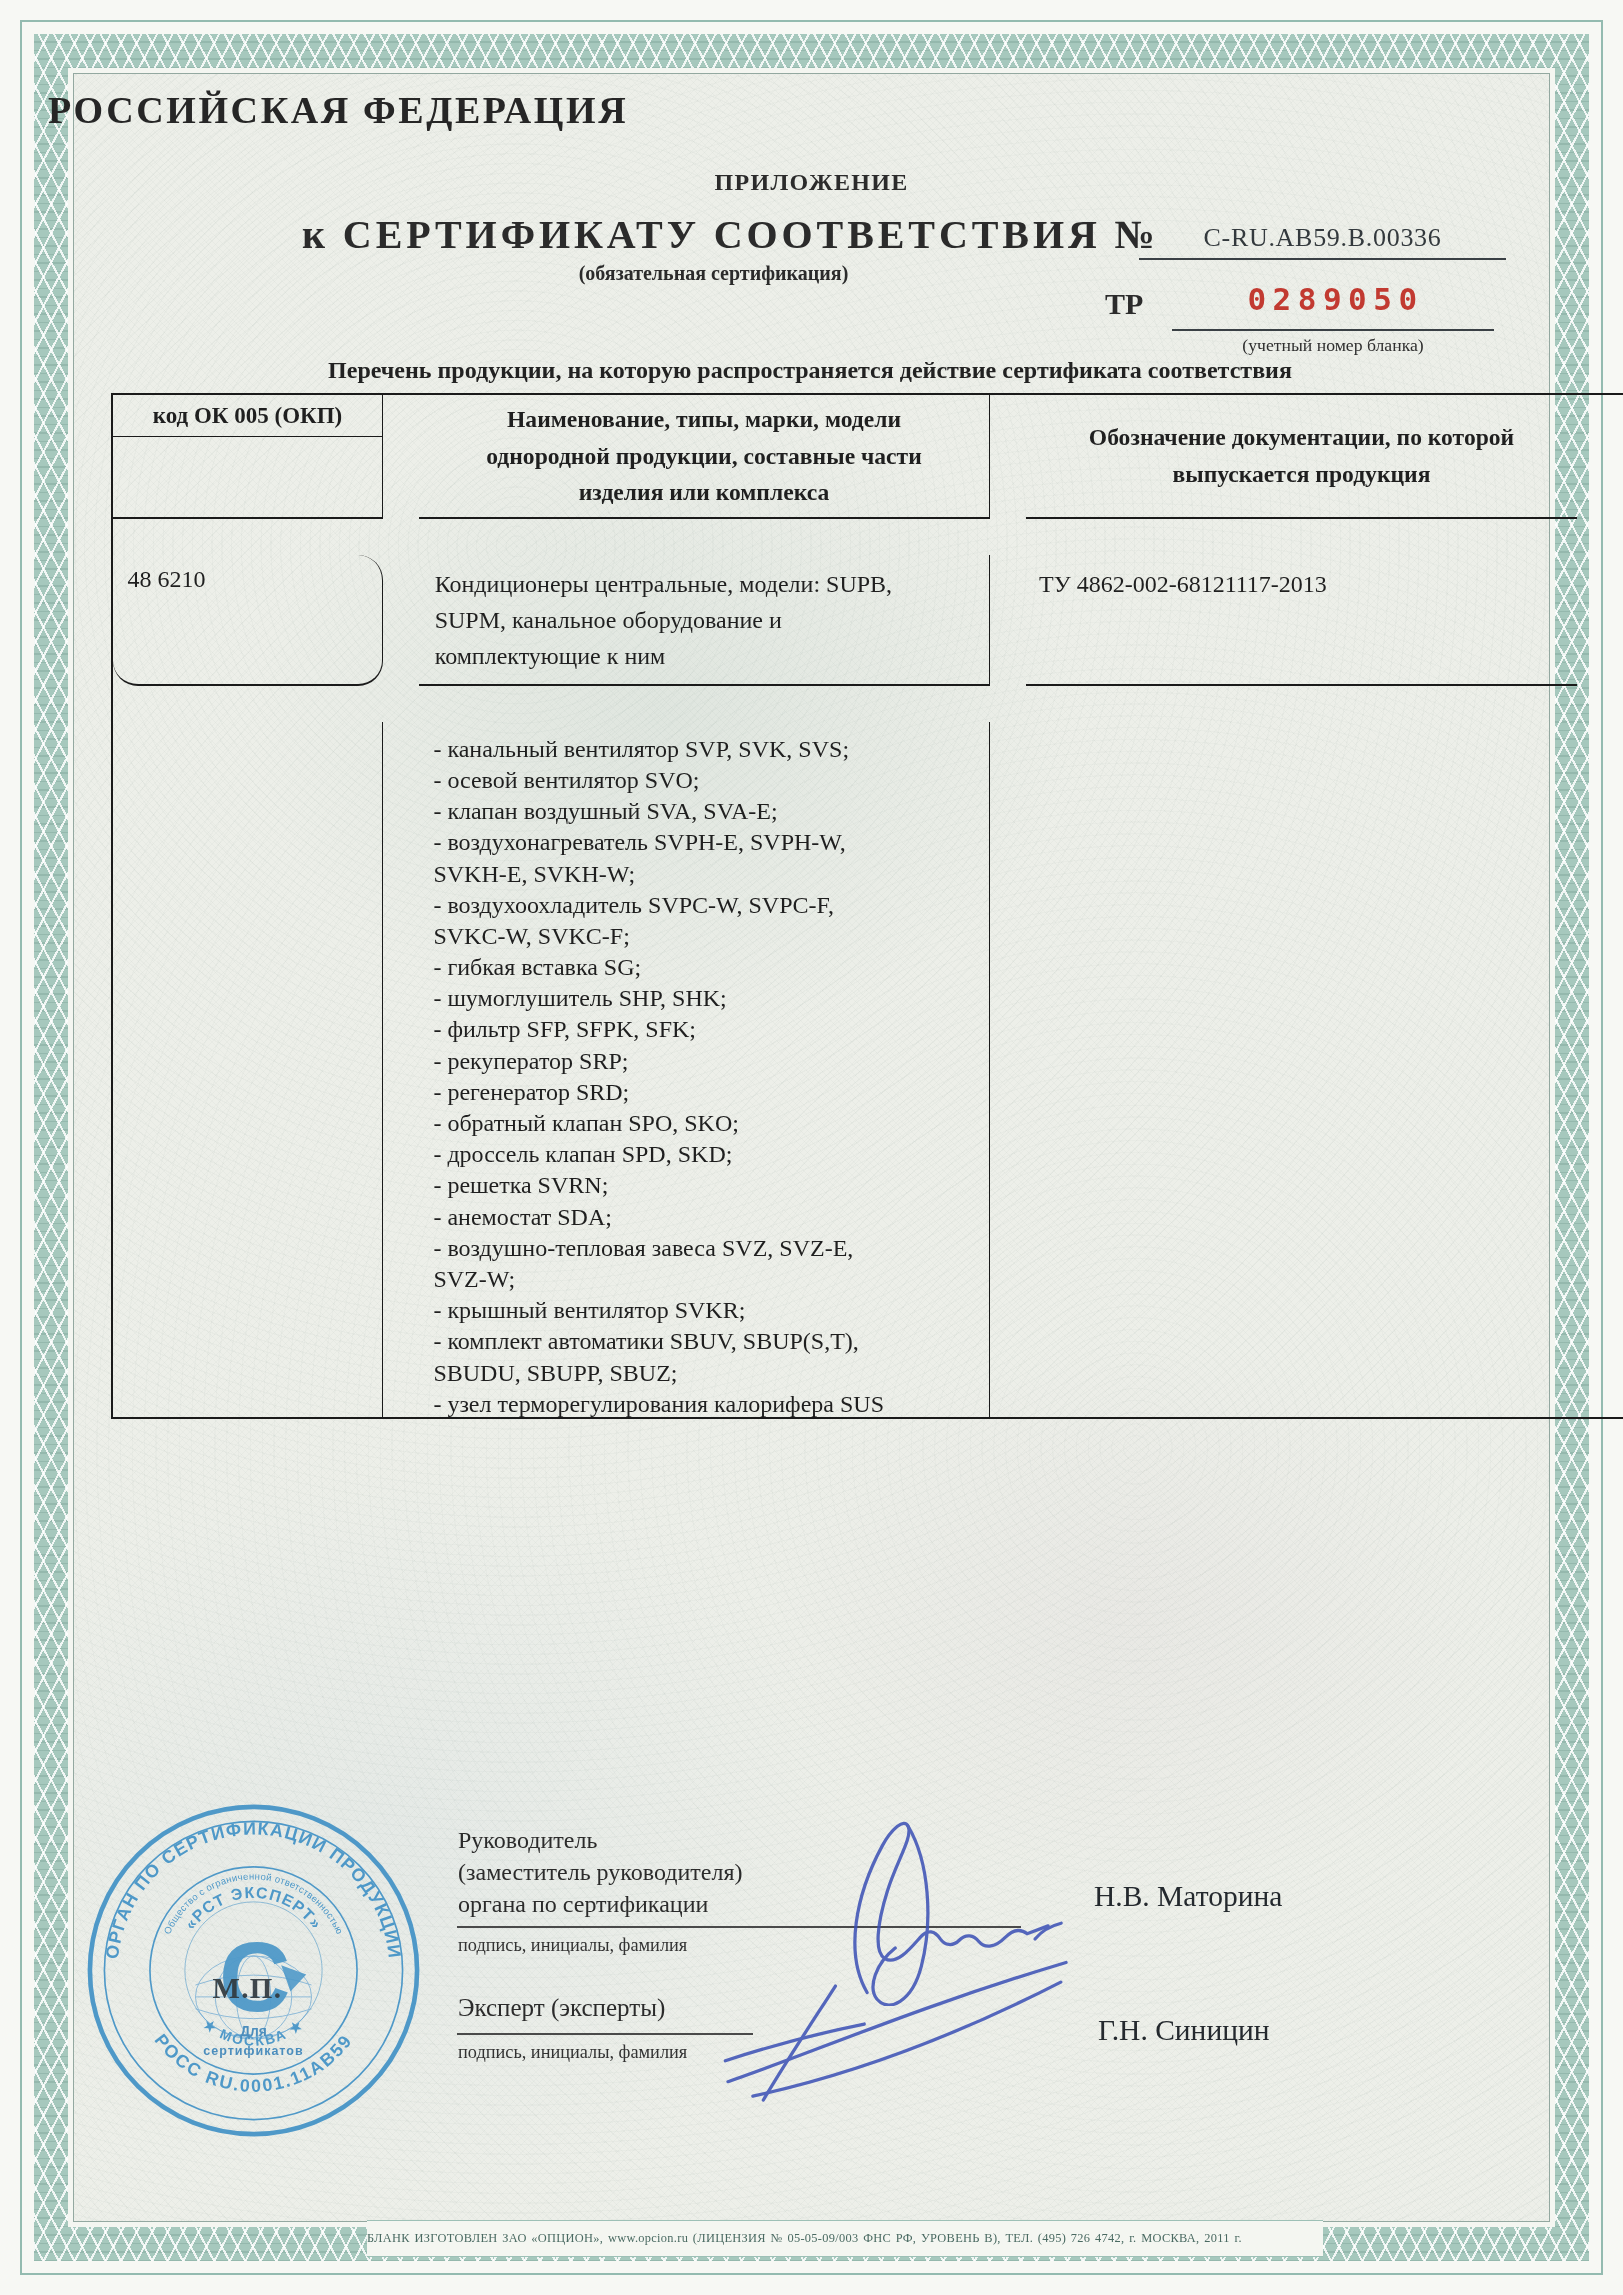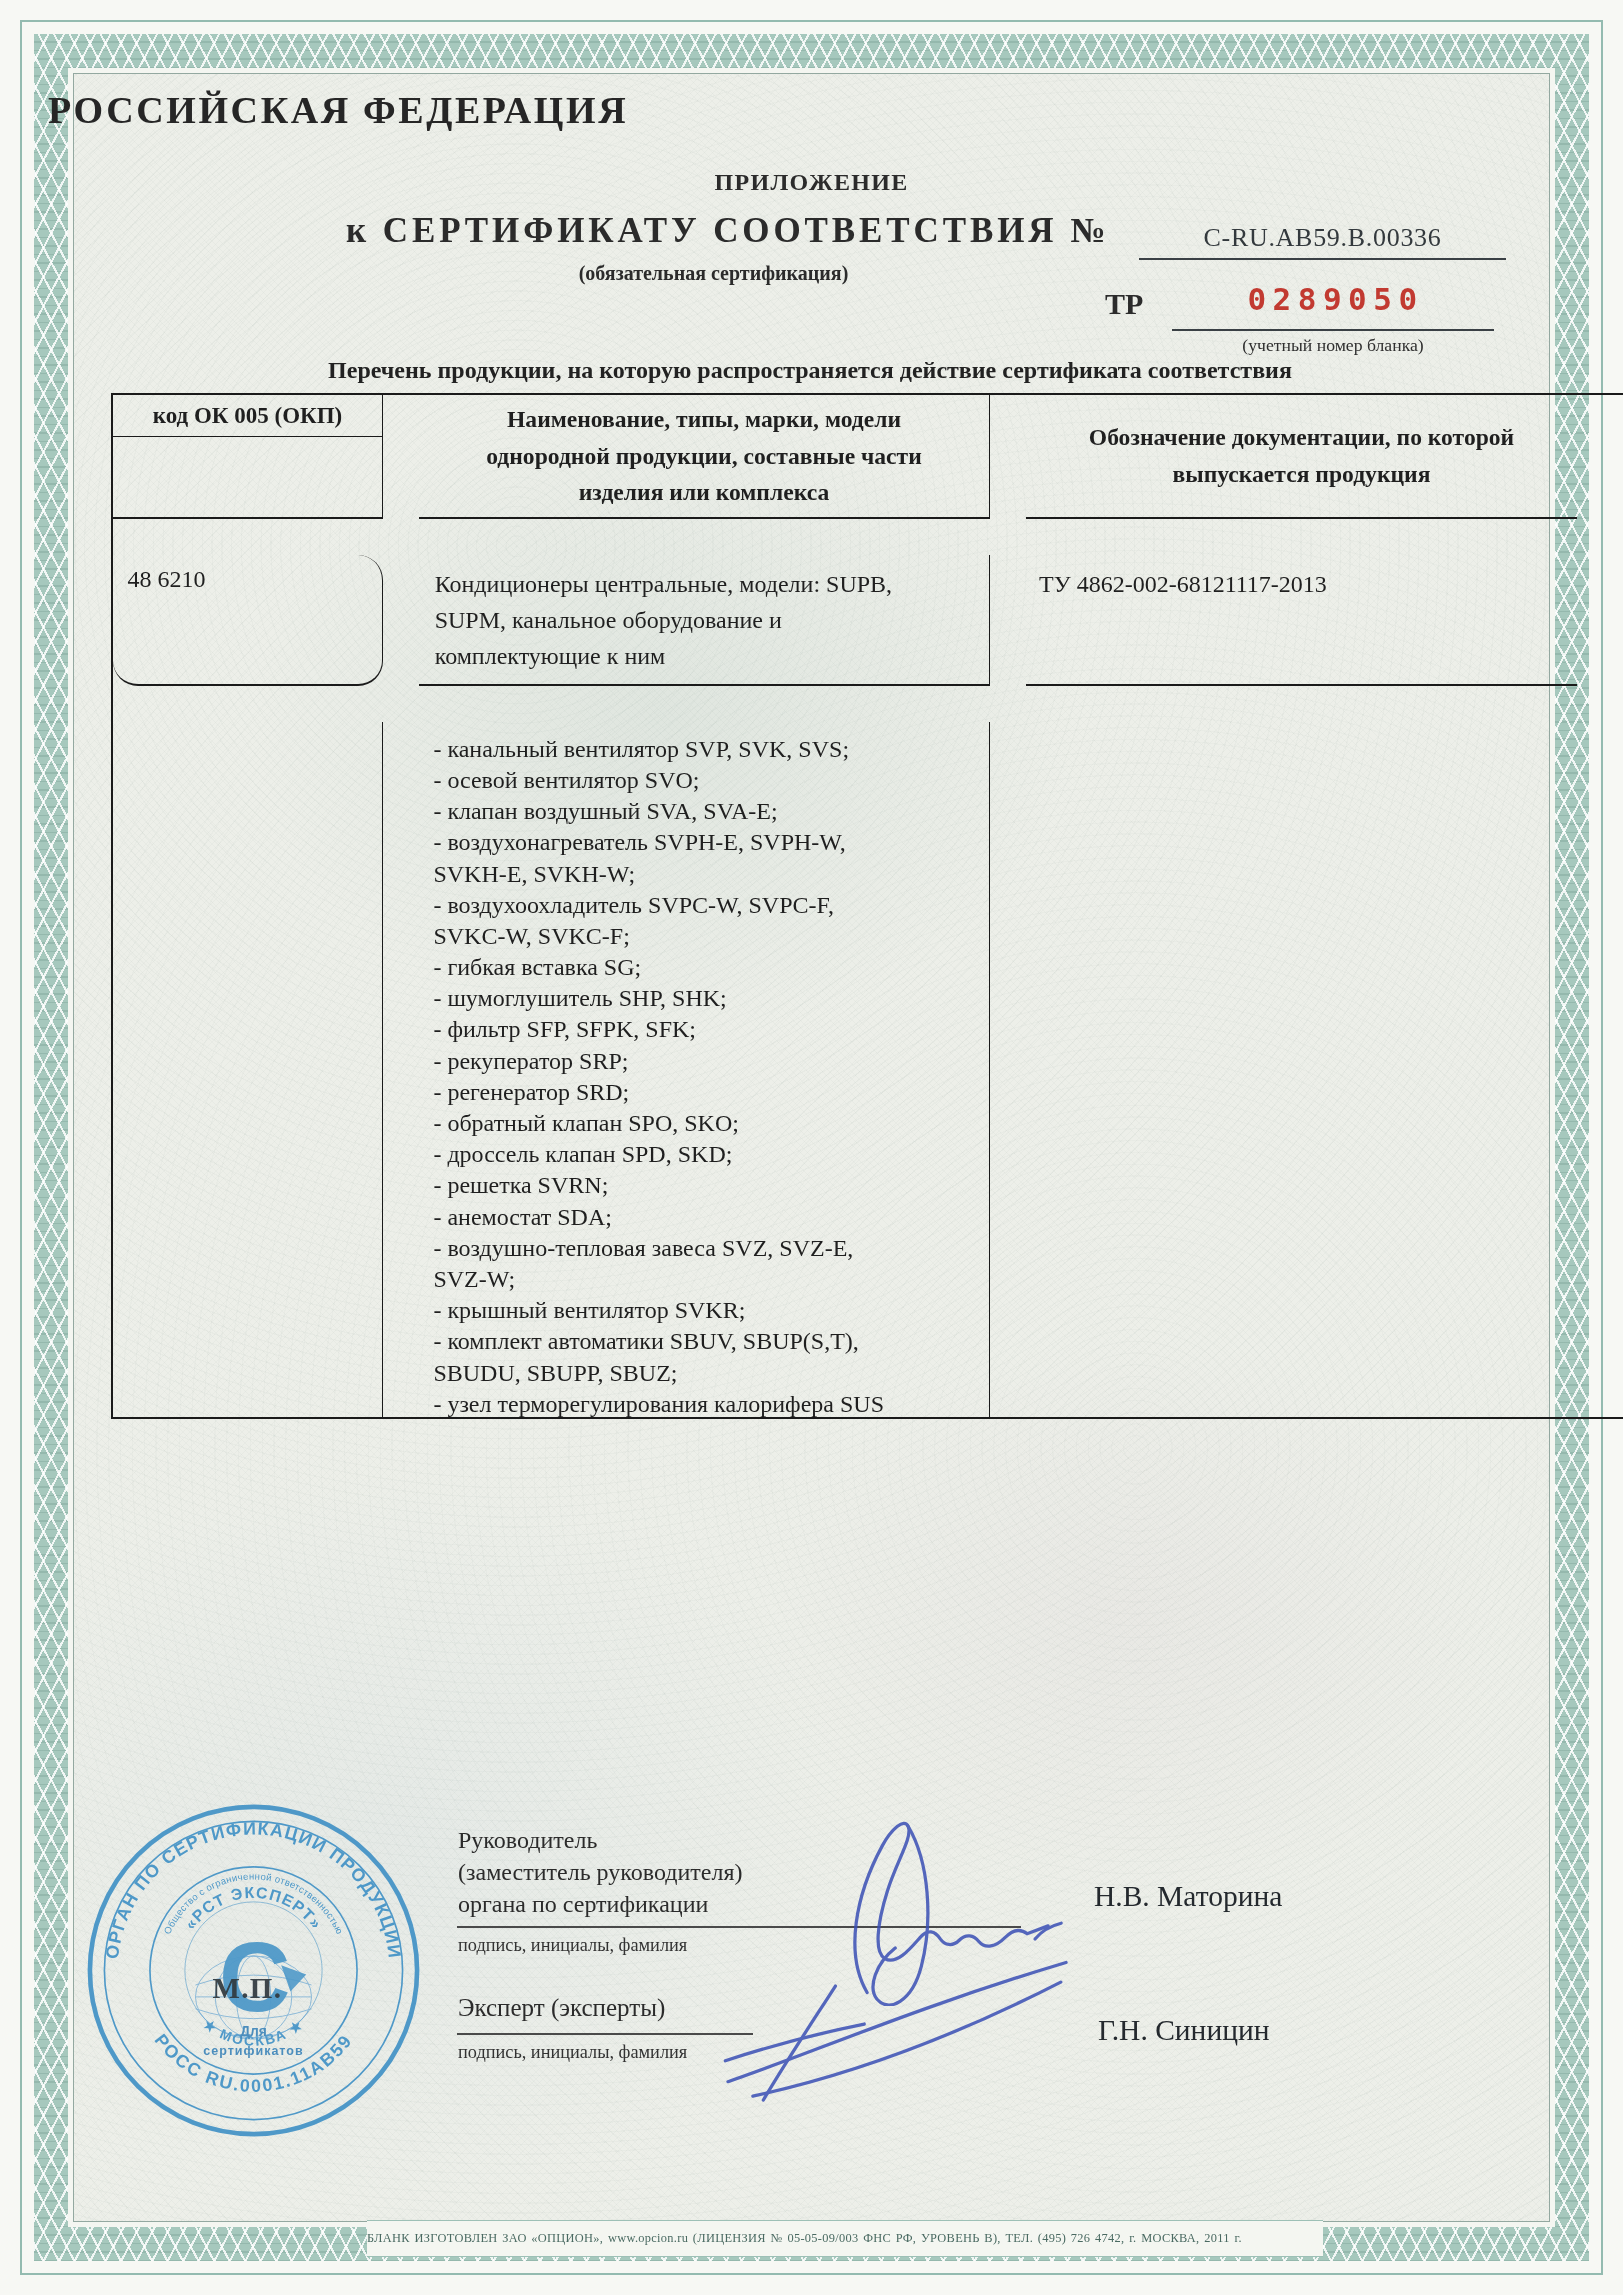--- a/index.html
+++ b/index.html
@@ -30,21 +30,21 @@
       repeating-linear-gradient(45deg, rgba(120,140,132,.05) 0 0.7px, transparent 0.7px 5.2px),
       repeating-linear-gradient(-45deg, rgba(120,140,132,.05) 0 0.7px, transparent 0.7px 5.2px),
       #edefe9;
   }
   
   .country   { position:absolute; top:88px; left:0; width:1623px; text-align:left;
                font-size:38px; font-weight:bold; letter-spacing:2.6px; color:#262626;padding-left:48px; }
   .appendix  { position:absolute; top:169px; left:0; width:1623px; text-align:center;
                font-size:24px; font-weight:bold; letter-spacing:1.3px; color:#2b2b2b; }
   .certline  { position:absolute; top:211px; left:302px;
-               font-size:35px; font-weight:bold; letter-spacing:3.9px; color:#2b2b2b; white-space:nowrap;margin-left:44px; }
+               font-size:40px; font-weight:bold; letter-spacing:3.9px; color:#2b2b2b; white-space:nowrap; }
   .certnum   { position:absolute; top:223px; left:1139px; width:367px; text-align:center;
                font-size:26px; color:#33393d; letter-spacing:0.7px;
                border-bottom:2px solid #3a4045; padding-bottom:5.2px; }
   .mandatory { position:absolute; top:262px; left:386px; width:655px; text-align:center;
                font-size:20px; font-weight:bold; color:#2b2b2b; }
   .trlabel   { position:absolute; top:287px; left:1105px;
                font-size:30px; font-weight:bold; color:#2b2b2b; }
   .blanknum  { position:absolute; top:281px; left:1198px; width:275px; text-align:center;
                font-family:"DejaVu Sans Mono", monospace; font-size:31px; letter-spacing:6.5px;
                color:#c23a31; font-weight:bold; }

